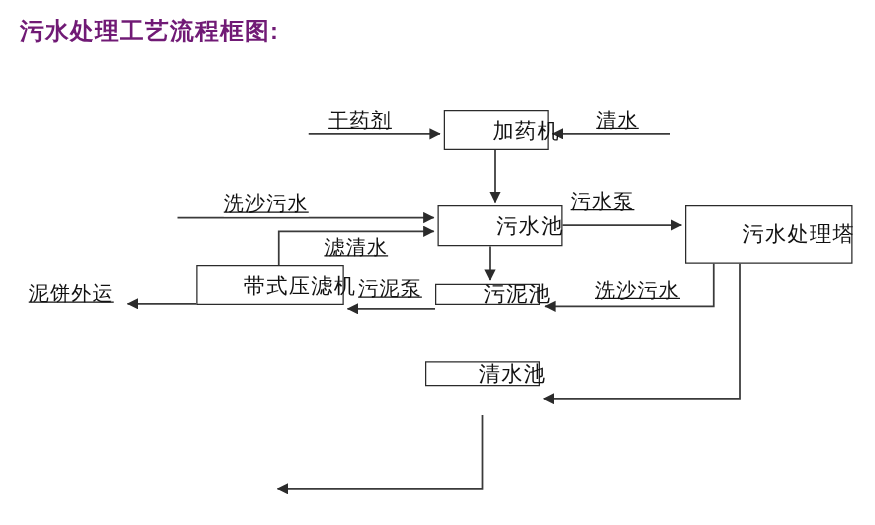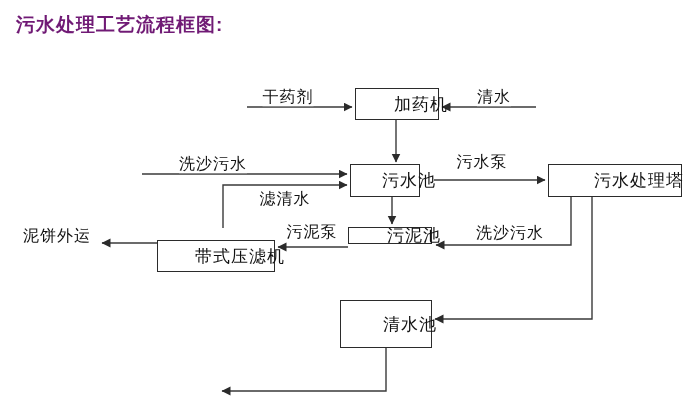--- a/index.html
+++ b/index.html
@@ -48,20 +48,21 @@
   }
   .edge-label {
     position: absolute;
     transform: translate(-50%, -50%);
     font-size: 16px;
     color: #111111;
     letter-spacing: 1px;
     white-space: nowrap;
     background: #ffffff;
     line-height: 1.1;
+    text-decoration: underline;
   }
   svg line, svg polyline {
     stroke: #3a3a3a;
     stroke-width: 1.4;
     fill: none;
   }
 </style>
 </head>
 <body>
 
@@ -96,29 +97,29 @@
 
     <line x1="157" y1="243" x2="102" y2="243" marker-end="url(#arrow)"></line>
 
     <polyline points="592,197 592,319 435,319" marker-end="url(#arrow)"></polyline>
 
     <polyline points="386,332 386,391 222,391" marker-end="url(#arrow)"></polyline>
   </svg>
 
   <div class="node" style="left:355px; top:88px; width:84px; height:32px">加药机</div>
 
-  <div class="node" style="left:350px; top:164px; width:70px; height:33px">污水池</div>
+  <div class="node" style="left:350px; top:164px; width:100px; height:33px">污水池</div>
 
-  <div class="node" style="left:548px; top:164px; width:134px; height:33px">污水处理塔</div>
+  <div class="node" style="left:548px; top:164px; width:134px; height:47px">污水处理塔</div>
 
-  <div class="node" style="left:157px; top:240px; width:118px; height:32px">带式压滤机</div>
+  <div class="node" style="left:157px; top:212px; width:118px; height:32px">带式压滤机</div>
 
   <div class="node" style="left:348px; top:227px; width:84px; height:17px">污泥池</div>
 
-  <div class="node" style="left:340px; top:300px; width:92px; height:48px">清水池</div>
+  <div class="node" style="left:340px; top:289px; width:92px; height:20px">清水池</div>
 
   <div class="edge-label" style="left:288px; top:97px">干药剂</div>
 
   <div class="edge-label" style="left:494px; top:97px">清水</div>
 
   <div class="edge-label" style="left:213px; top:164px">洗沙污水</div>
 
   <div class="edge-label" style="left:285px; top:199px">滤清水</div>
 
   <div class="edge-label" style="left:482px; top:162px">污水泵</div>

